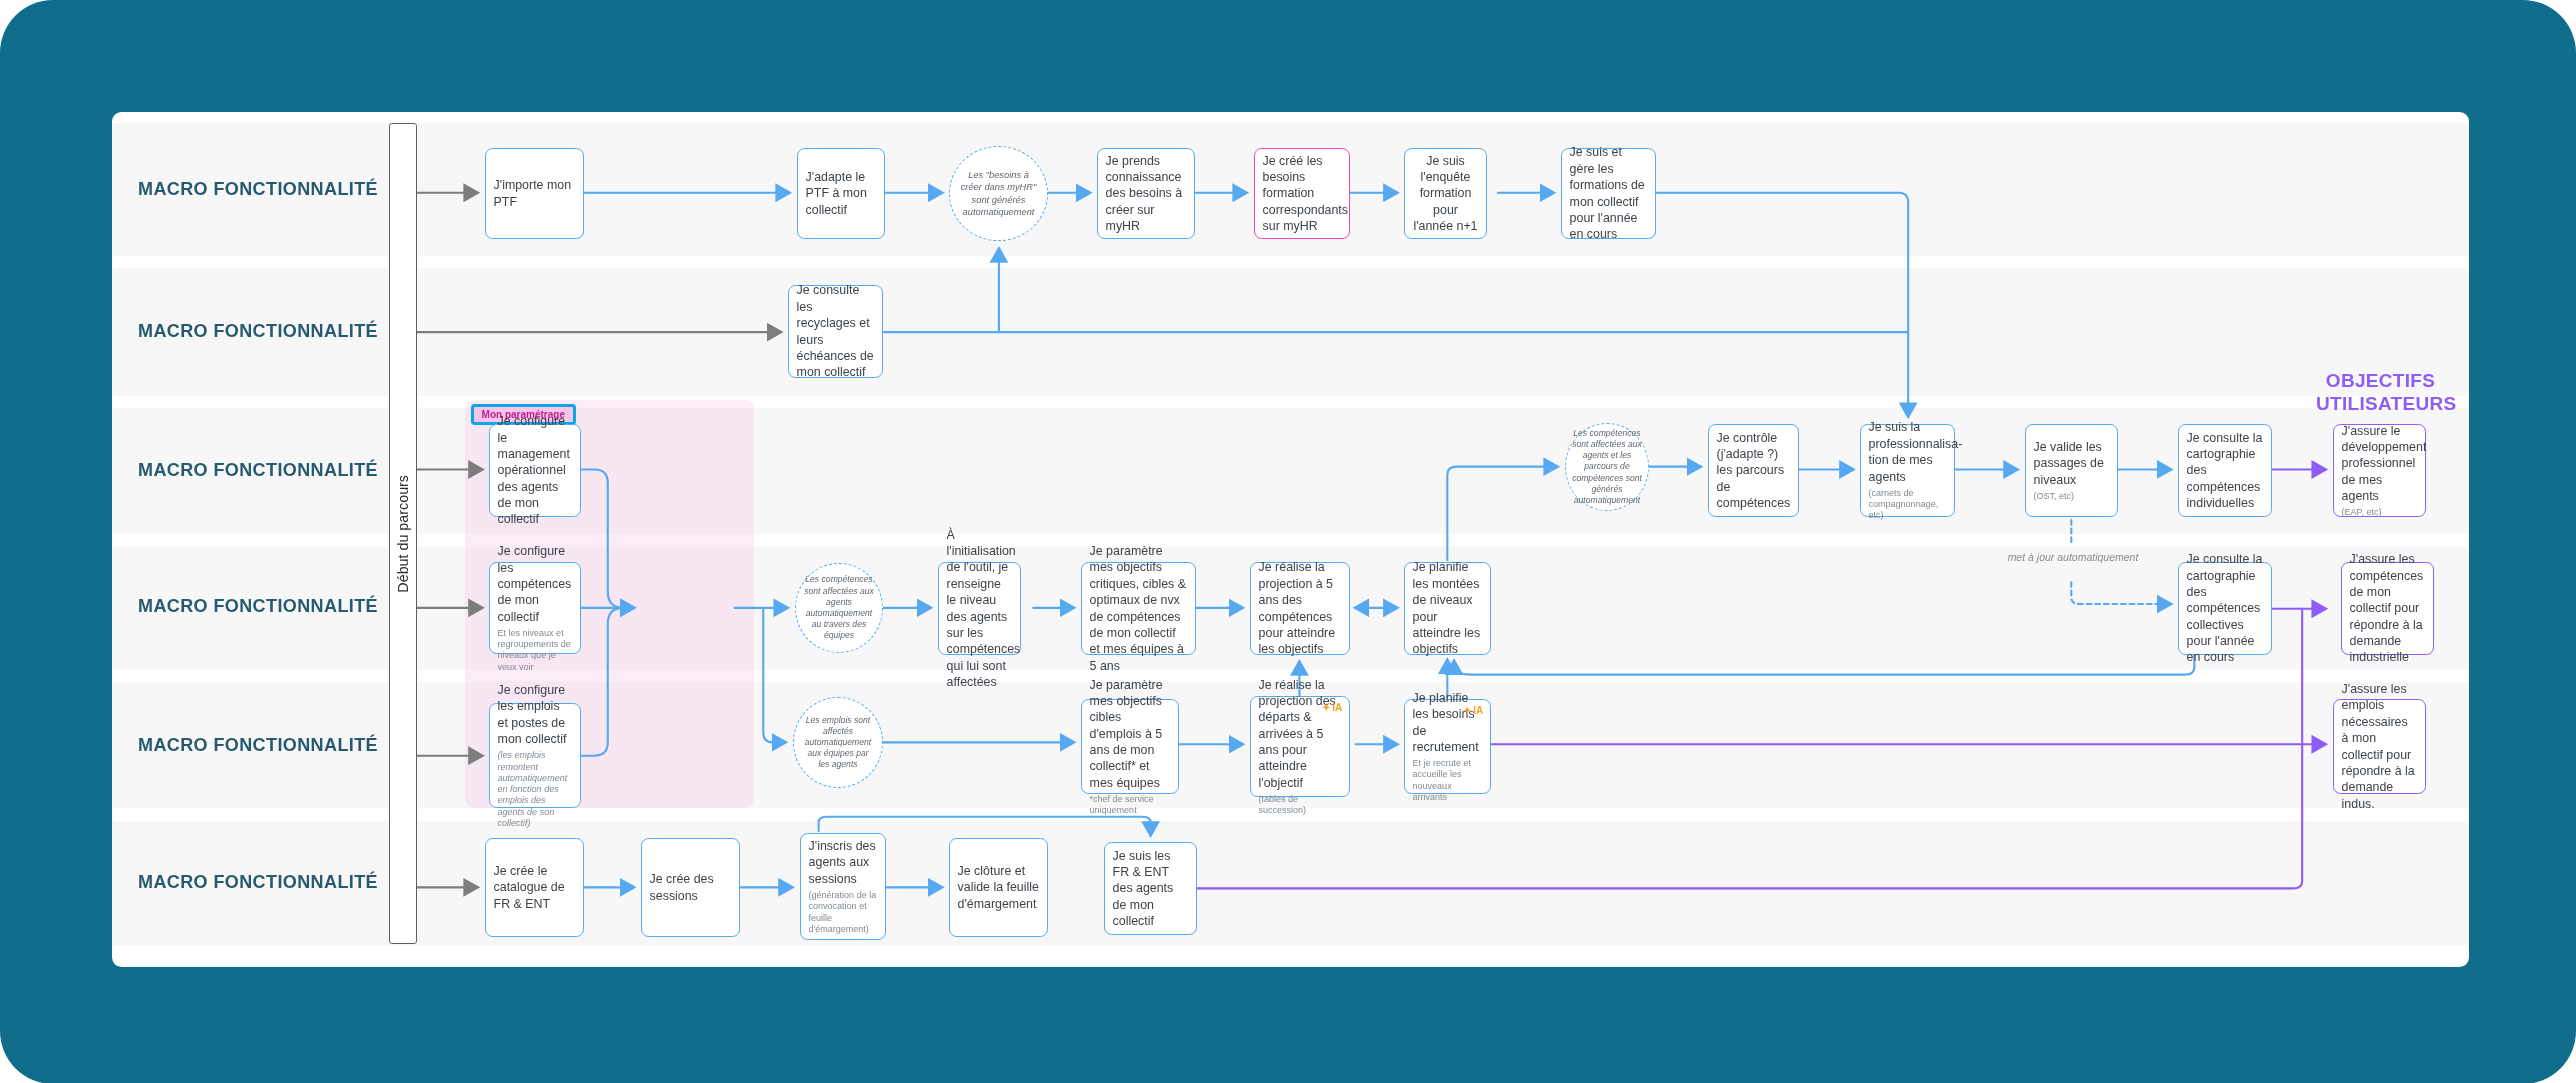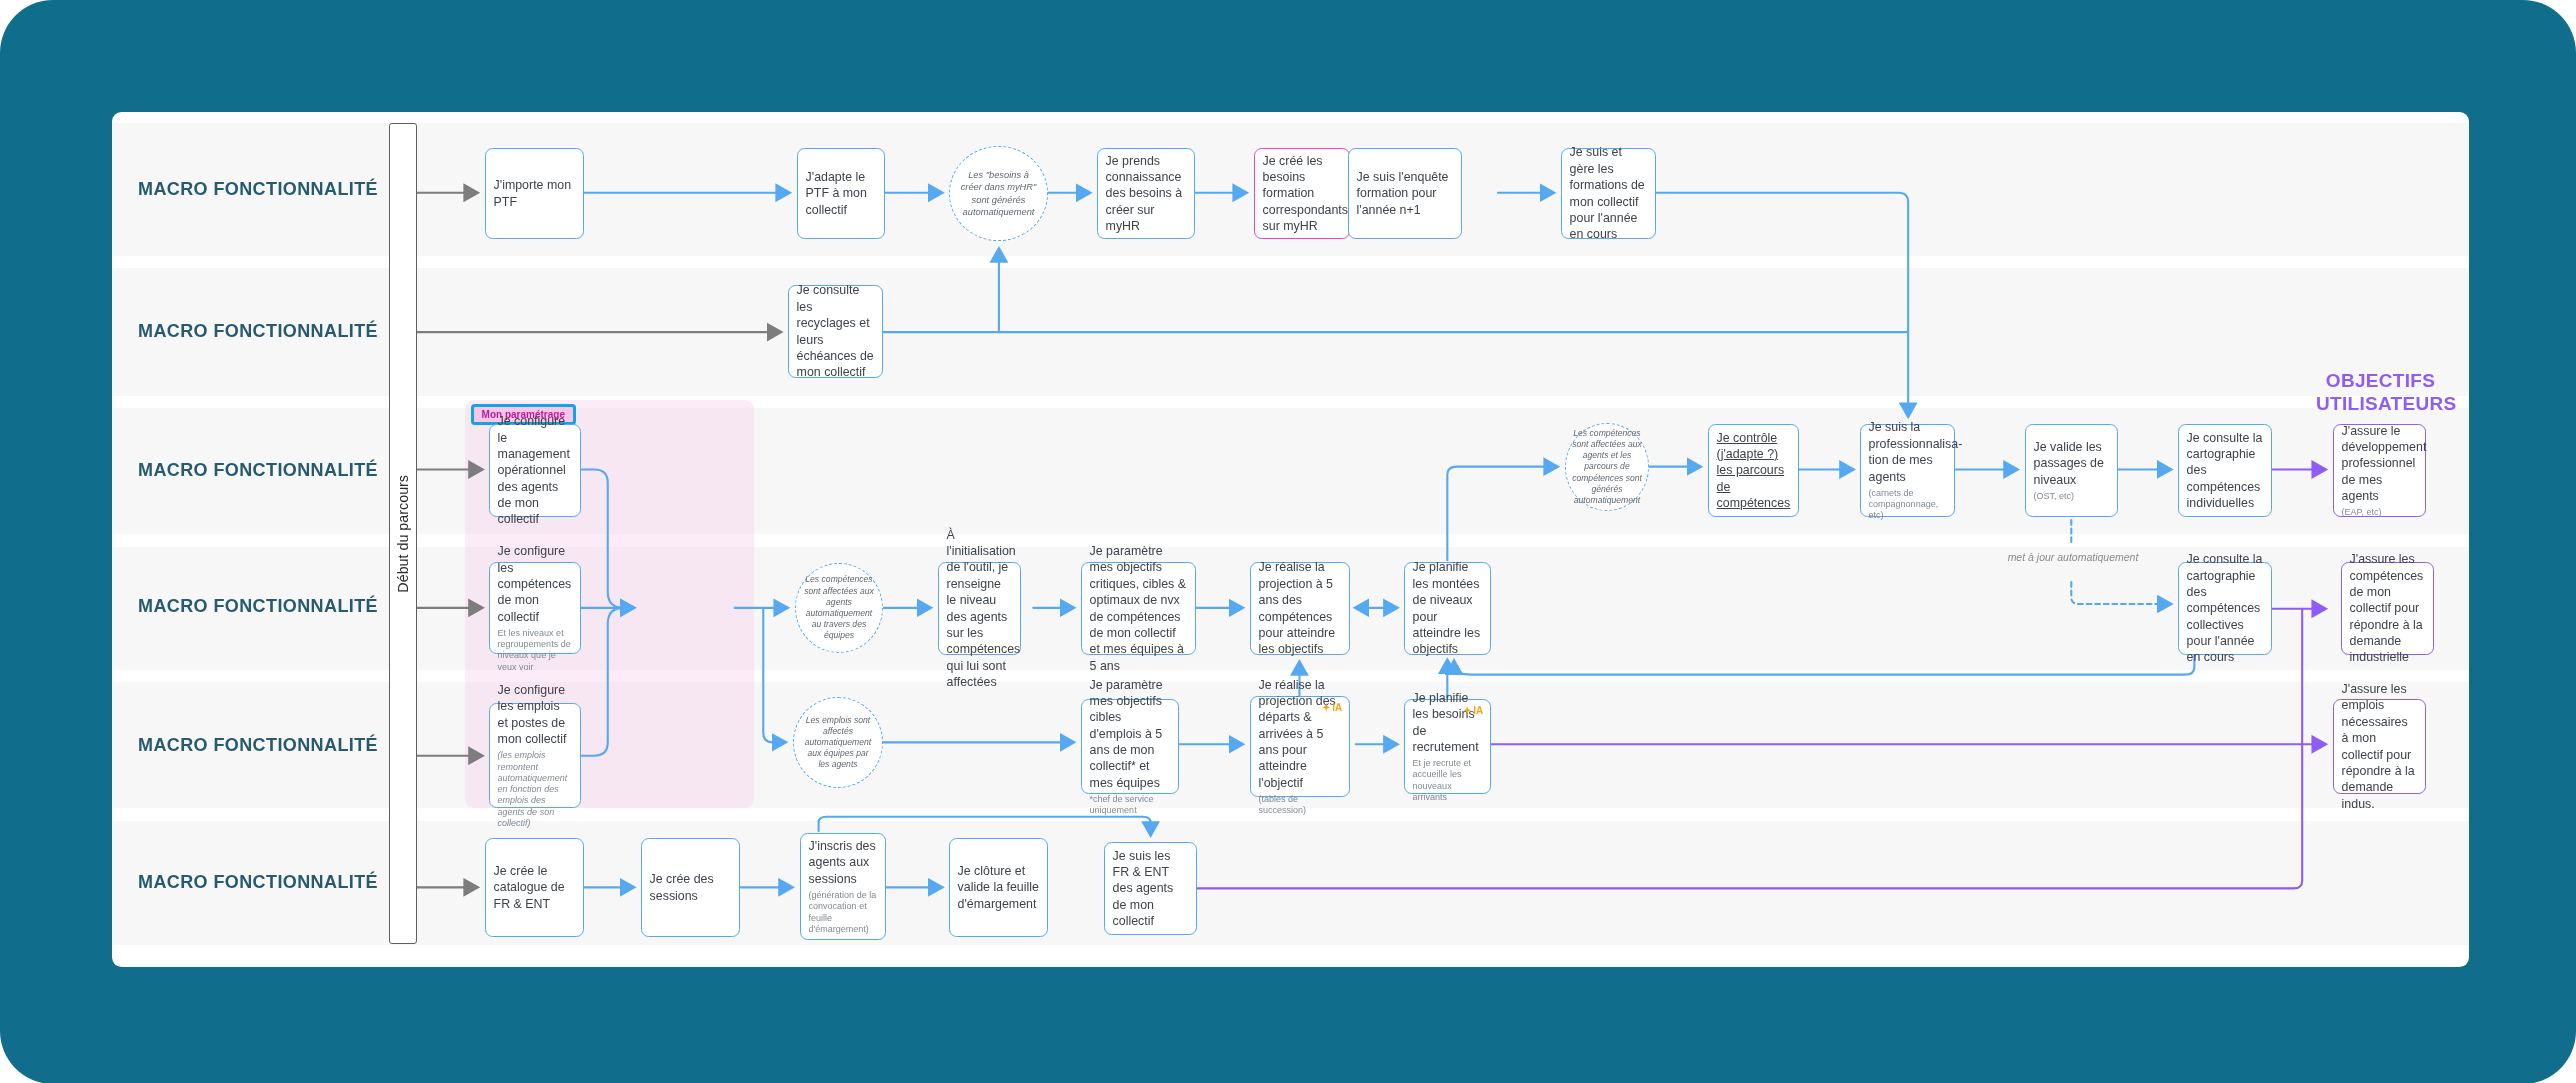--- a/index.html
+++ b/index.html
@@ -124,21 +124,21 @@
     </div>
   <div class="ellipse" style="left:949px;top:146px;width:99px;height:95px;">
       <span>Les "besoins à créer dans myHR" sont générés automatiquement</span>
     </div>
   <div class="node" style="left:1097px;top:148px;width:98px;height:91px;">
       <span>Je prends connaissance des besoins à créer sur myHR</span>
     </div>
   <div class="node pink" style="left:1254px;top:148px;width:96px;height:91px;">
       <span>Je créé les besoins formation correspondants sur myHR</span>
     </div>
-  <div class="node" style="left:1348px;top:148px;width:114px;height:91px;">
+  <div class="node" style="left:1404px;top:148px;width:83px;height:91px;text-align:center;">
       <span>Je suis l'enquête formation pour l'année n+1</span>
     </div>
   <div class="node" style="left:1561px;top:148px;width:95px;height:91px;">
       <span>Je suis et gère les formations de mon collectif pour l'année en cours</span>
     </div>
 
   <div class="node" style="left:788px;top:285px;width:95px;height:93px;">
       <span>Je consulte les recyclages et leurs échéances de mon collectif</span>
     </div>
 
@@ -150,21 +150,21 @@
       <span class="sub">Et les niveaux et regroupements de niveaux que je veux voir</span>
     </div>
   <div class="node" style="left:489px;top:703px;width:92px;height:105px;">
       <span>Je configure les emplois et postes de mon collectif</span>
       <span class="sub it">(les emplois remontent automatiquement en fonction des emplois des agents de son collectif)</span>
     </div>
 
   <div class="ellipse" style="left:1565px;top:423px;width:84px;height:88px;padding:5.7px;font-size:8.6px;">
       <span>Les compétences sont affectées aux agents et les parcours de compétences sont générés automatiquement</span>
     </div>
-  <div class="node" style="left:1708px;top:424px;width:91px;height:93px;text-decoration:underline;">
+  <div class="node" style="left:1708px;top:424px;width:91px;height:93px;">
       <span>Je contrôle (j'adapte ?) les parcours de compétences</span>
     </div>
   <div class="node" style="left:1860px;top:424px;width:95px;height:93px;">
       <span>Je suis la professionnalisa-tion de mes agents</span>
       <span class="sub">(carnets de compagnonnage, etc)</span>
     </div>
   <div class="node" style="left:2025px;top:424px;width:93px;height:93px;">
       <span>Je valide les passages de niveaux</span>
       <span class="sub">(OST, etc)</span>
     </div>

